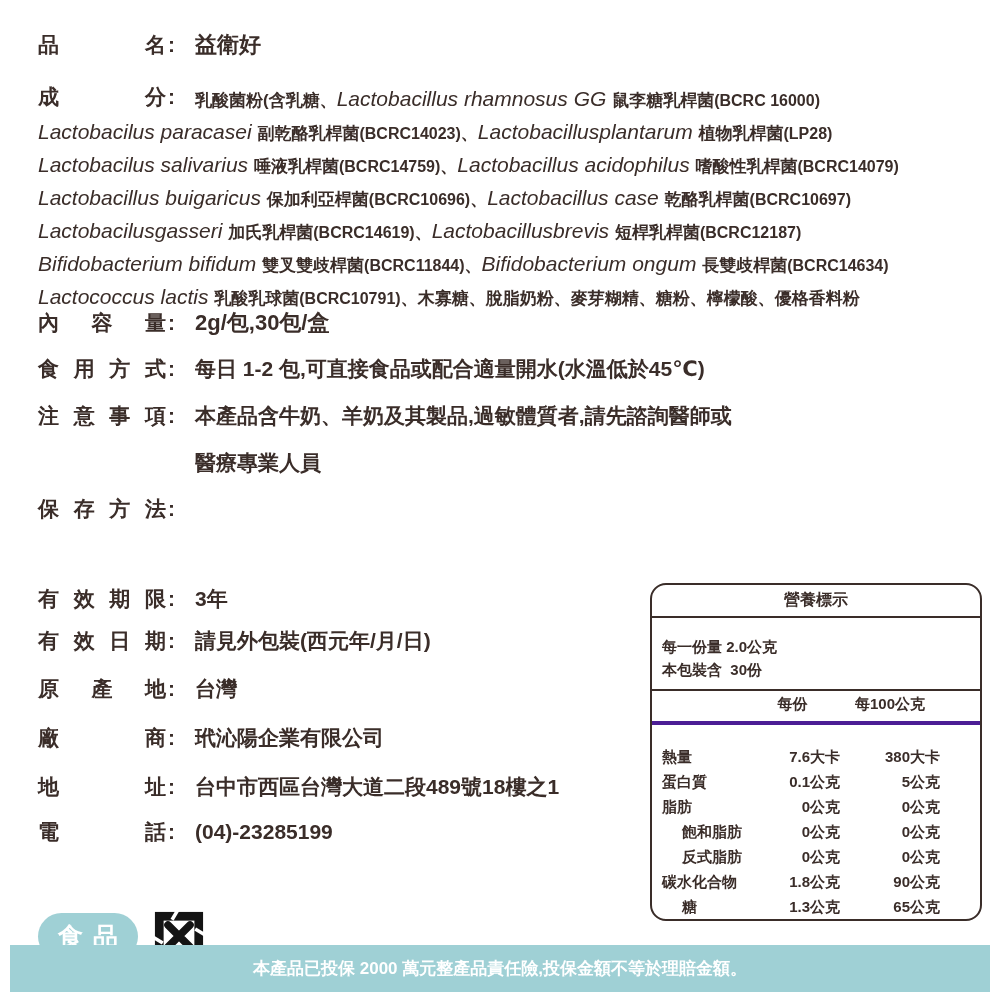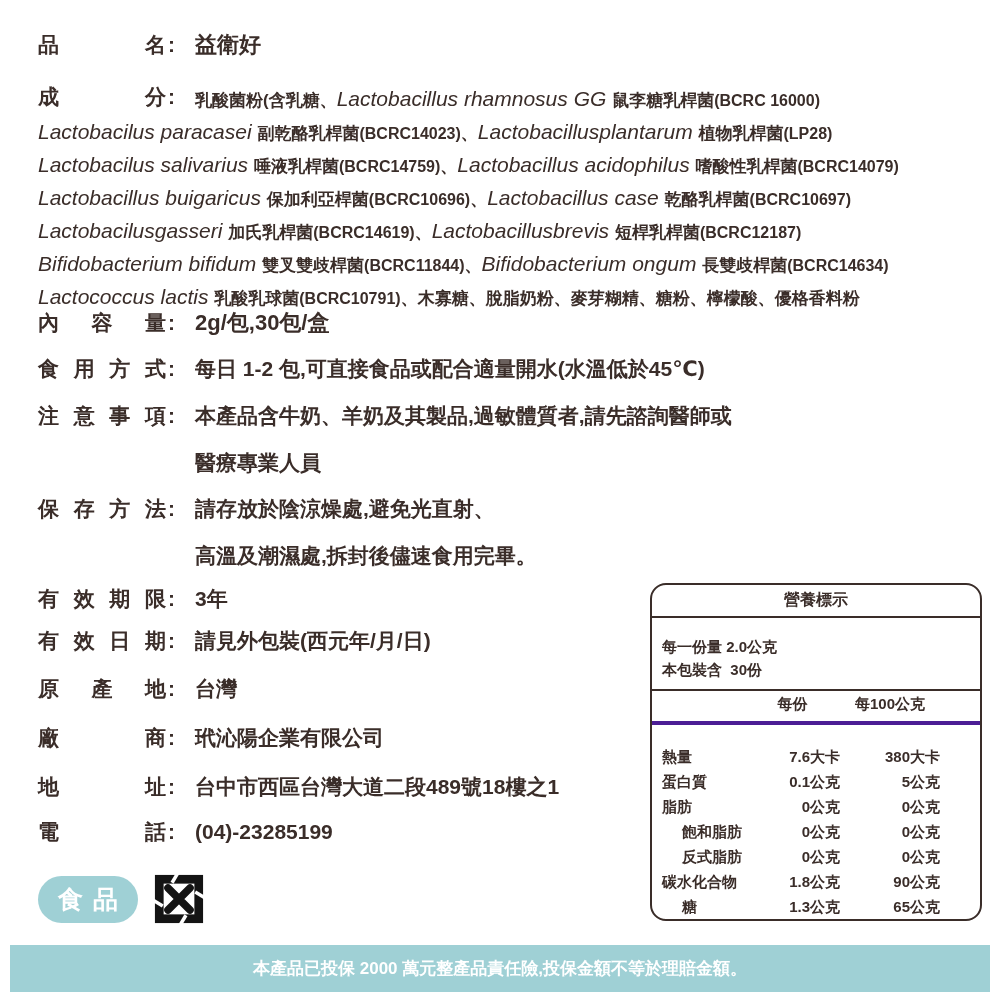--- a/index.html
+++ b/index.html
@@ -39,21 +39,21 @@
   .nt-cols { display:grid; grid-template-columns:1fr 95px 100px; padding:3px 40px 7px 10px; border-bottom:4px solid #4c1d95; }
   .nt-cols span { font-size:15px; font-weight:700; text-align:center; line-height:20px; }
   .nt-body { padding:19px 40px 8px 10px; }
   .nt-row { display:grid; grid-template-columns:1fr 95px 100px; line-height:25px; }
   .nt-row span { font-size:15px; font-weight:700; white-space:pre; }
   .nt-name { text-align:left; }
   .nt-name.indent { padding-left:20px; }
   .nt-v { text-align:right; }
 
   
-  .badge-wrap { position:absolute; left:38px; top:870px; display:flex; align-items:center;text-align:center; }
+  .badge-wrap { position:absolute; left:38px; top:907px; display:flex; align-items:center;text-align:center; }
   .food-badge {
     width:100px; height:47px; border-radius:24px; background:#9fd0d5;
     color:#ffffff; font-size:25px; font-weight:700; letter-spacing:10px;
     display:flex; align-items:center; justify-content:center; padding-left:10px;
   }
   .recycle { margin-left:12px; width:58px; height:58px; }
 
   
   .banner {
     position:absolute; left:10px; right:10px; top:945px; height:47px;
@@ -101,24 +101,20 @@
     <span class="colon">:</span>
     <span class="val2">
       <div class="vline">本產品含牛奶、羊奶及其製品,過敏體質者,請先諮詢醫師或</div>
       <div class="vline">醫療專業人員</div>
     </span>
   </div>
 
   <div class="row" style="top:496px">
     <span class="lbl">保存方法</span>
     <span class="colon">:</span>
-    <span class="val2">
-      <div class="vline">請存放於陰涼燥處,避免光直射、</div>
-      <div class="vline">高溫及潮濕處,拆封後儘速食用完畢。</div>
-    </span>
   </div>
 
   <div class="row" style="top:586px">
     <span class="lbl">有效期限</span>
     <span class="colon">:</span>
     <span class="val">3年</span>
   </div>
 
   <div class="row" style="top:628px">
     <span class="lbl">有效日期</span>

